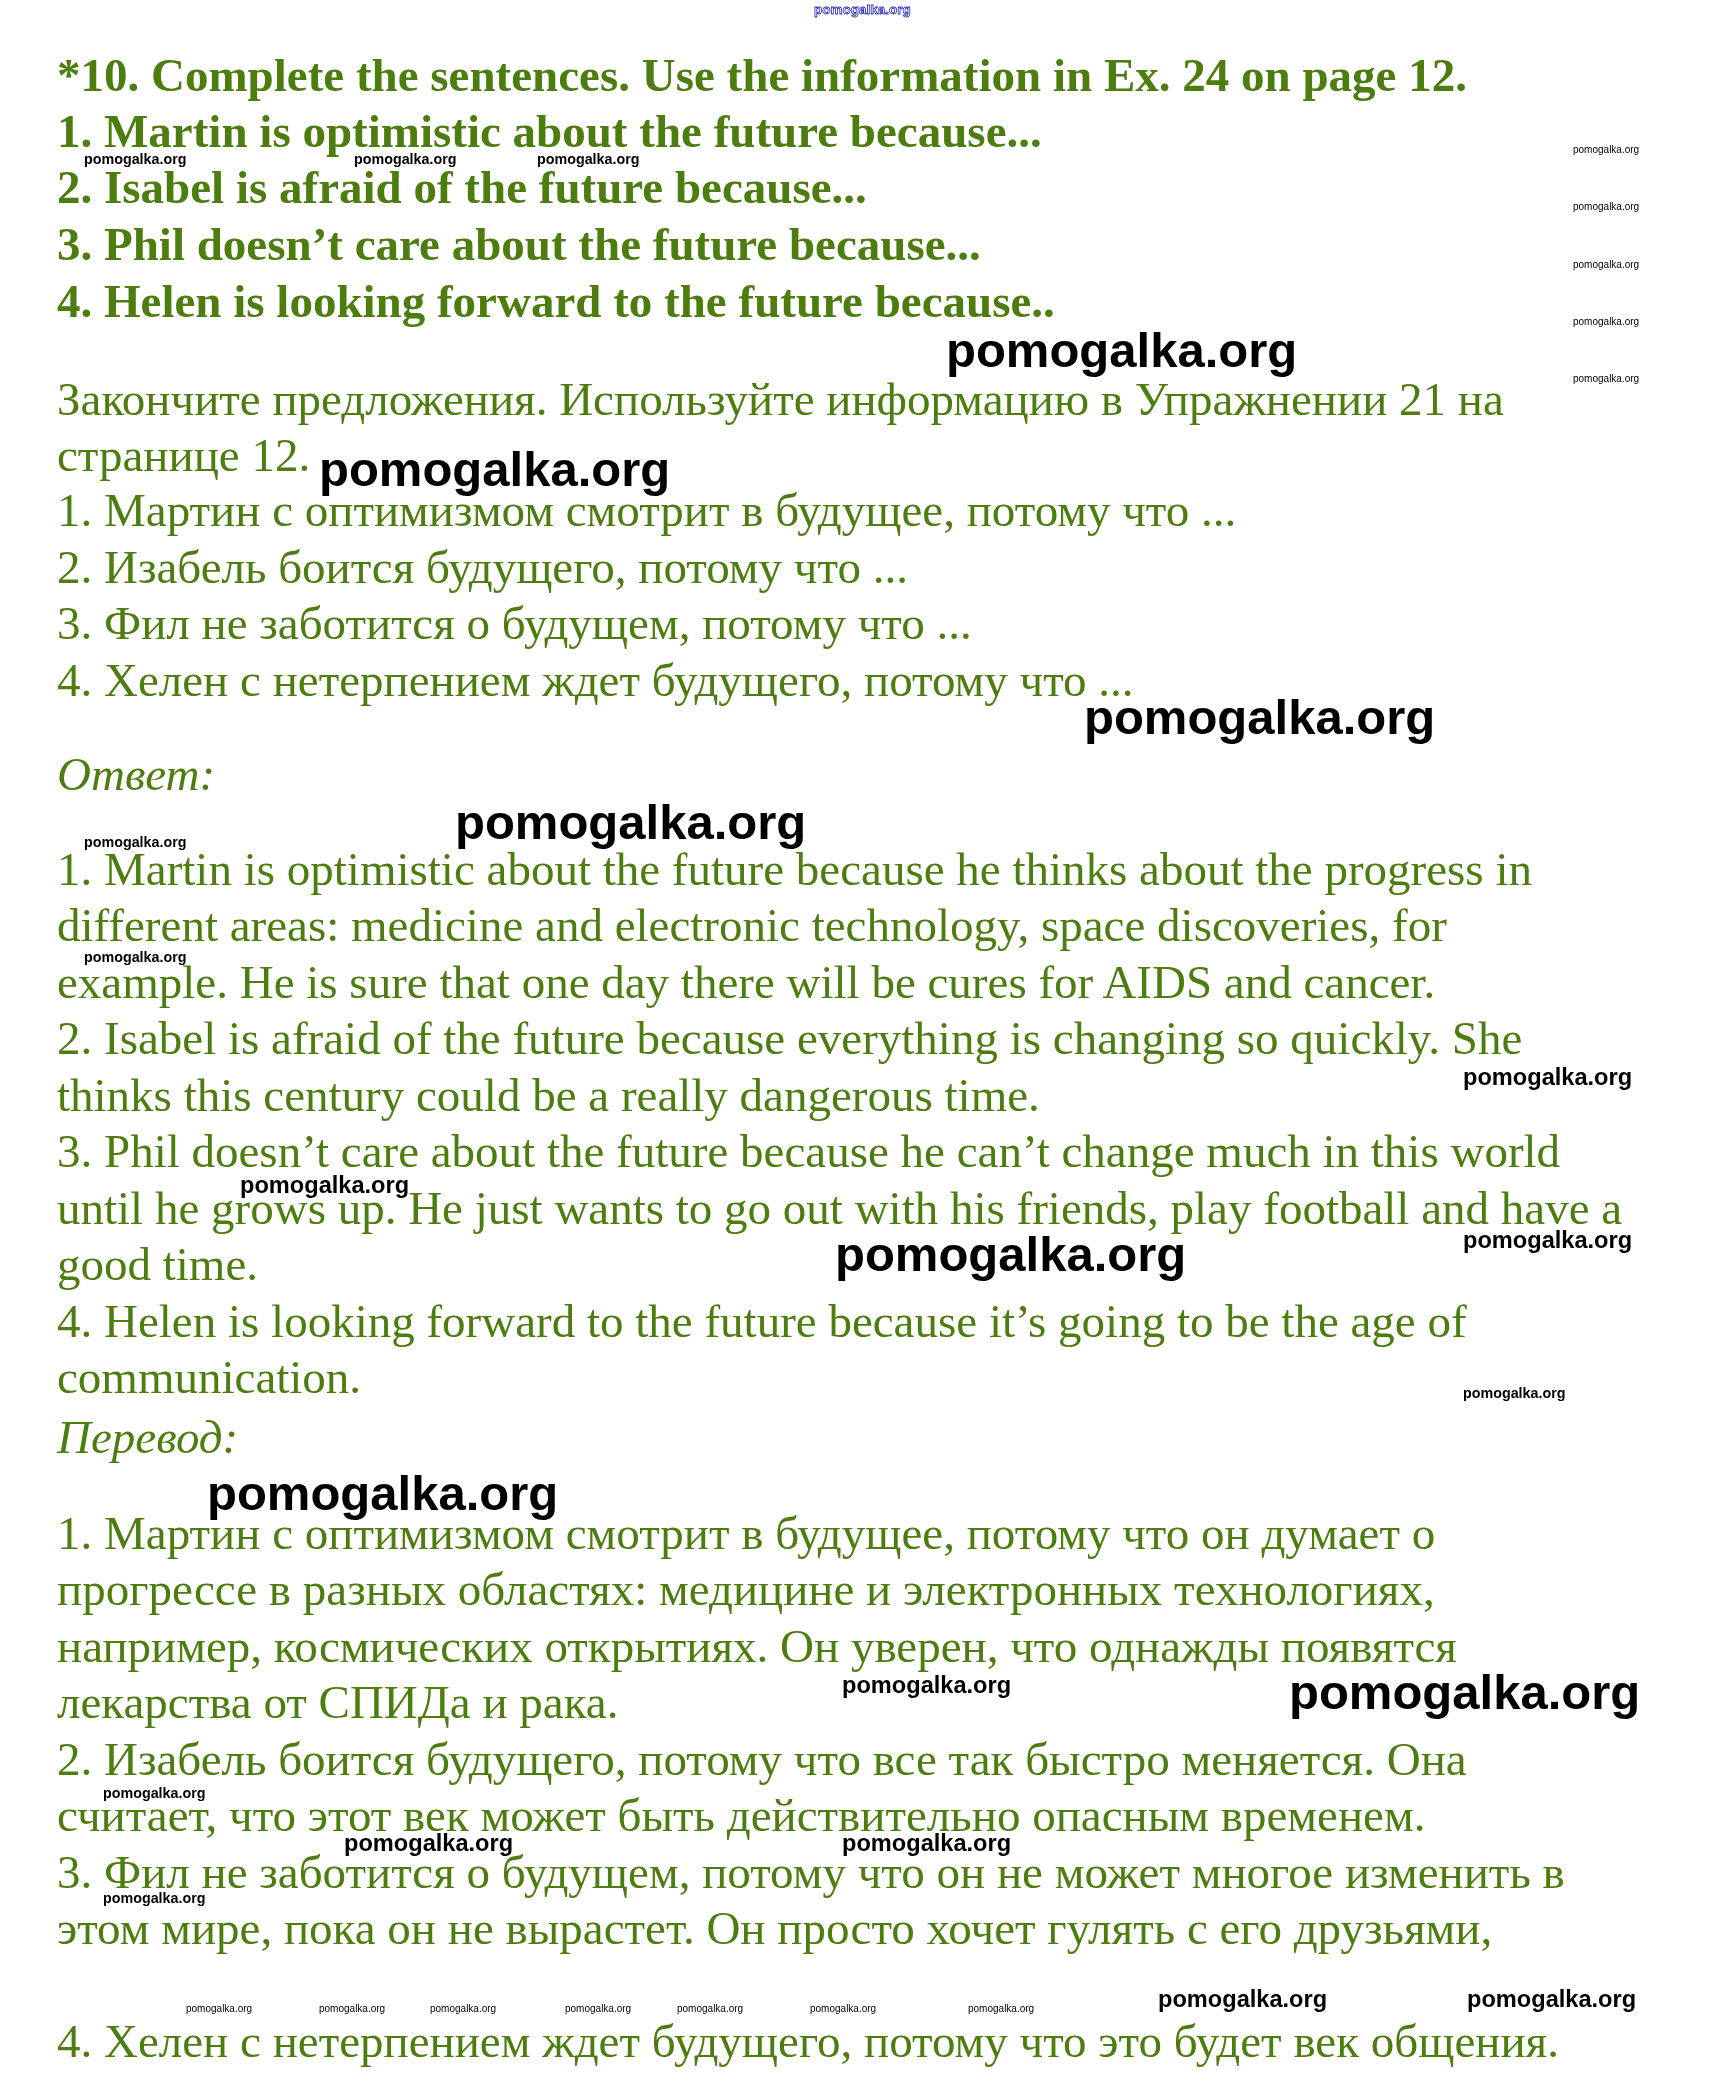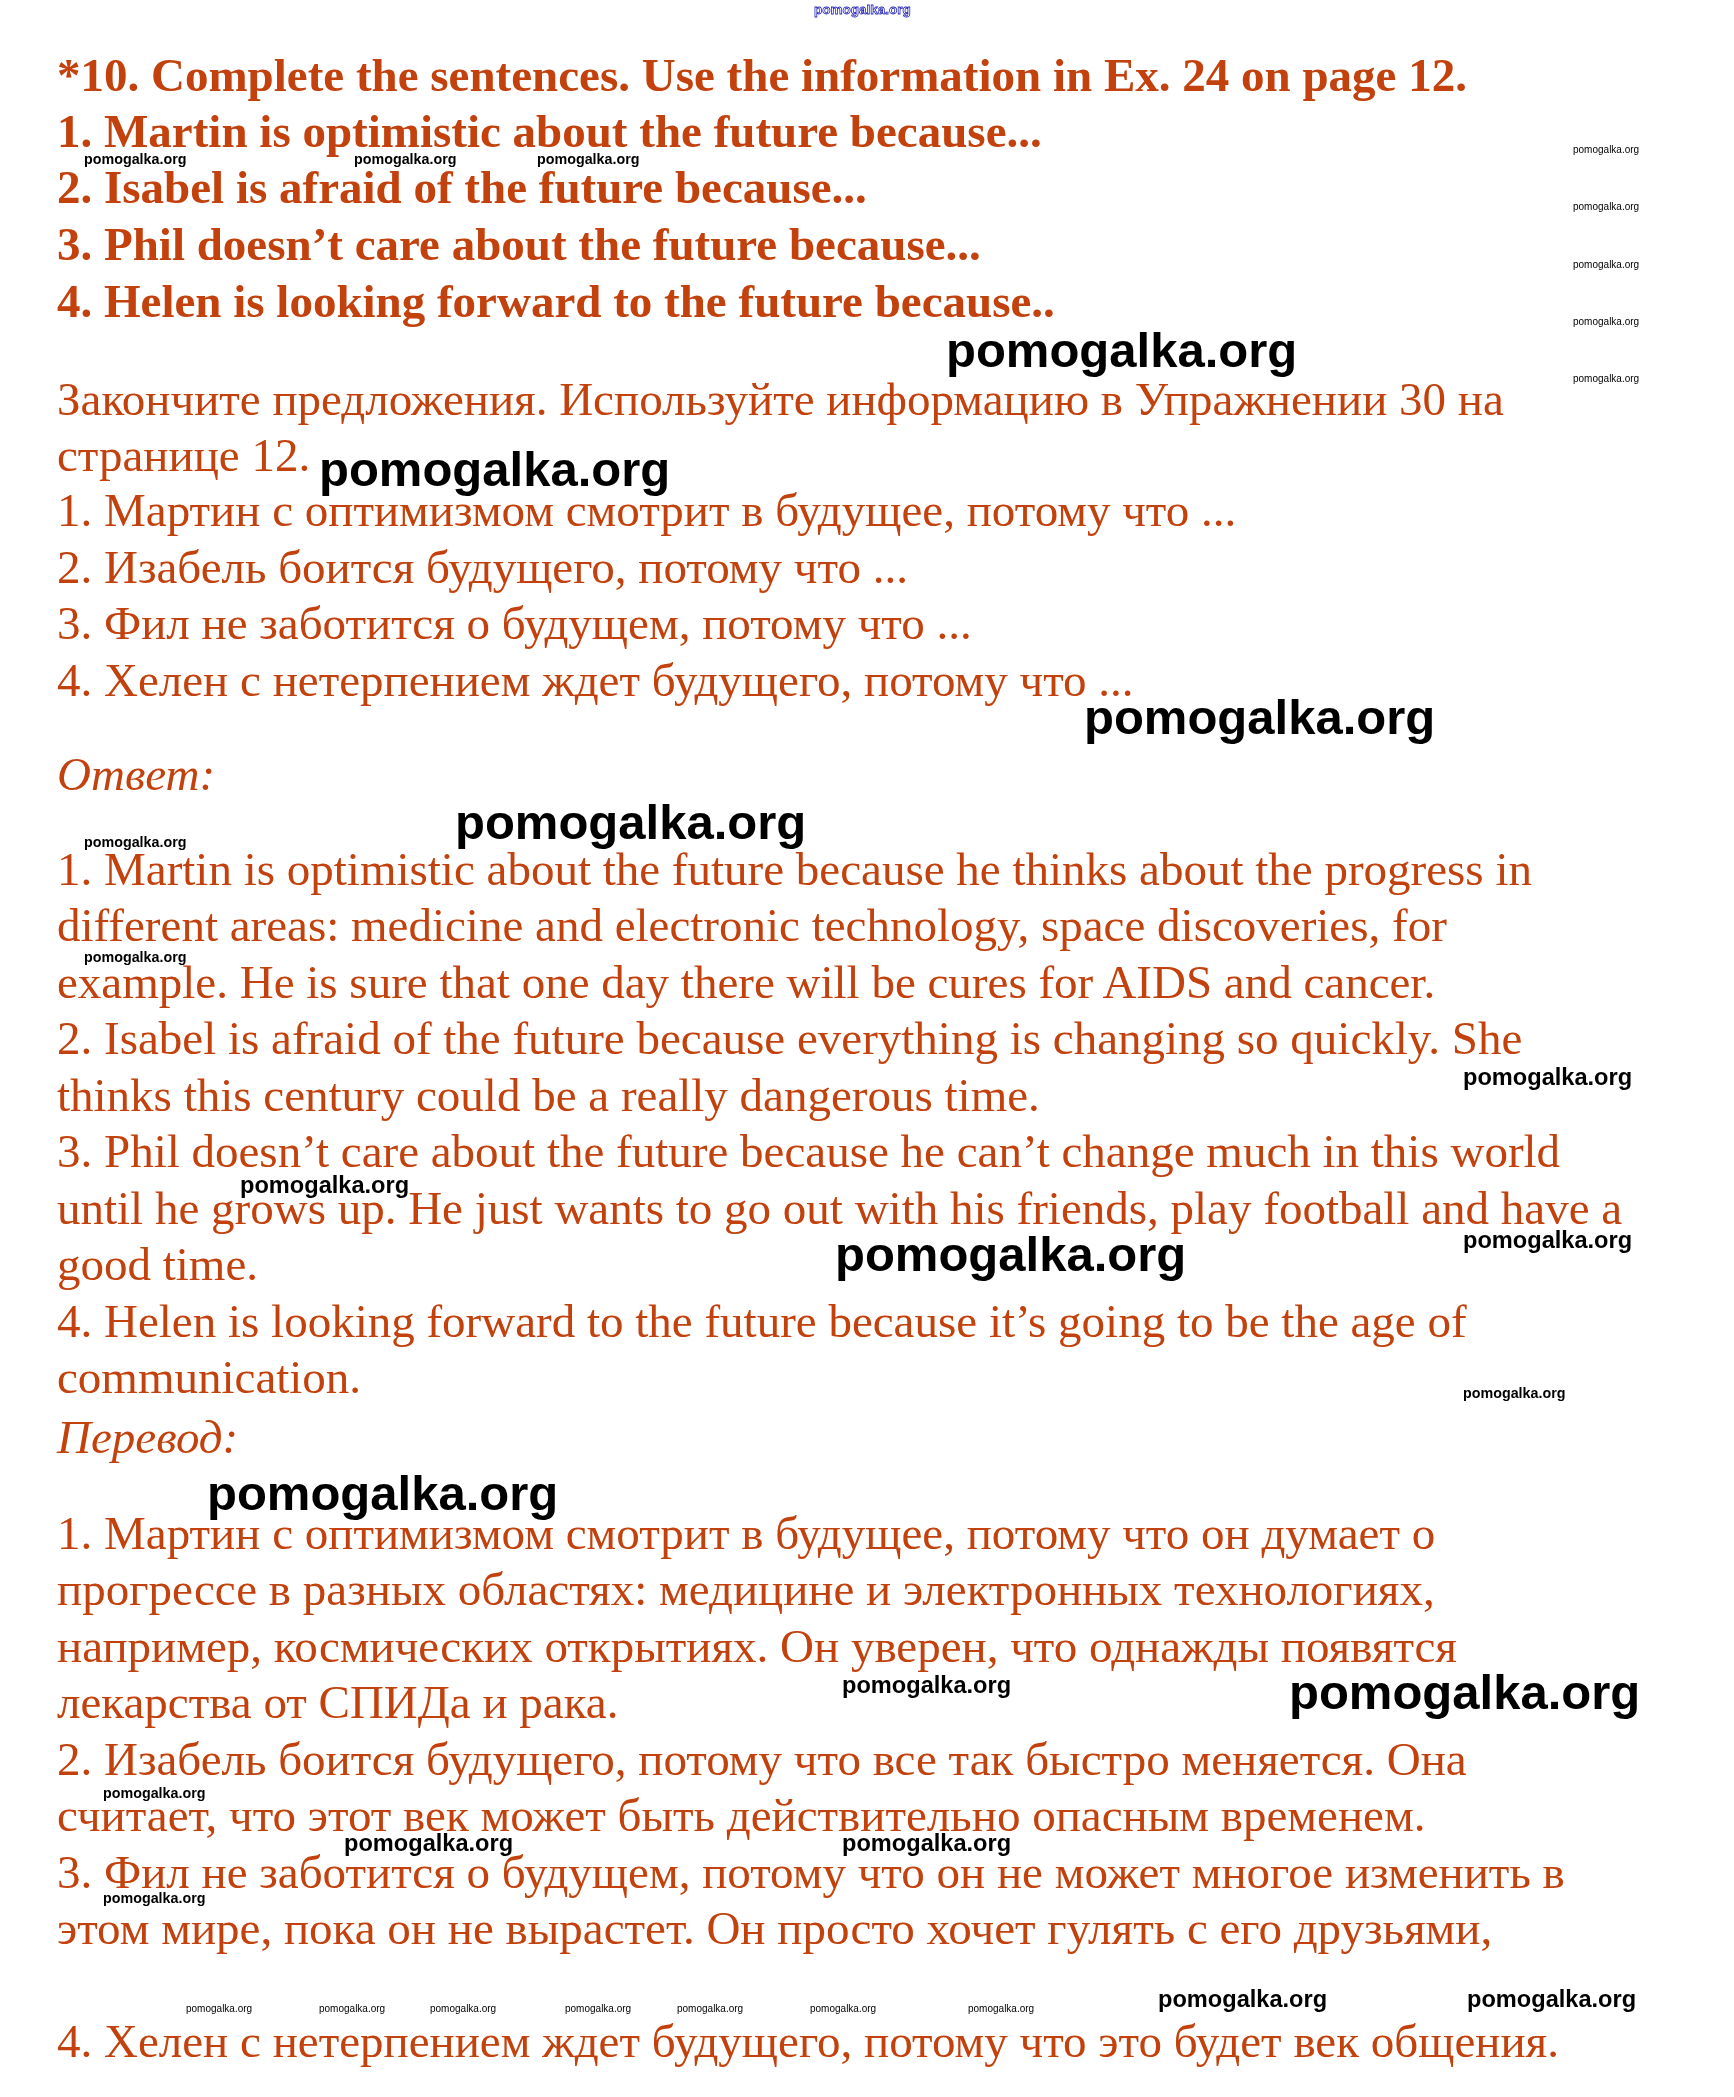--- a/index.html
+++ b/index.html
@@ -1,18 +1,18 @@
 <!DOCTYPE html>
 <html style="font-size:13.5px"><head>
 <meta charset="utf-8">
 <style>
   html, body { margin: 0; padding: 0; background: #ffffff; }
   body { width: 1735px; height: 2097px; position: relative; overflow: hidden; }
   .page { position: absolute; left: 0; top: 0; width: 1735px; height: 1512px; background: #fff; }
-  .line { position: absolute; left: 57px; white-space: nowrap; color: #c2410c;
+  .line { position: absolute; left: 57px; white-space: nowrap; color: #4d7c0f;
           font-family: "Liberation Serif", "DejaVu Serif", serif; font-size: 47px; line-height: 1; }
   .bold { font-weight: bold; }
   .italic { font-style: italic; }
   .wm { position: absolute; white-space: nowrap; color: #000;
         font-family: "Liberation Sans", "DejaVu Sans", sans-serif; line-height: 1; }
   .wm-big { font-size: 49px; font-weight: bold; }
   .wm-mid { font-size: 23.6px; font-weight: bold; }
   .wm-small { font-size: 14.3px; font-weight: bold; }
   .wm-tiny { font-size: 10px; }
   .wm-head { font-size: 13.5px; color: #fff; -webkit-text-stroke: 0.8px #2a2ab8; font-weight: bold; }
@@ -23,21 +23,21 @@
 <div class="page">
 
   <div class="wm wm-head" style="left:814px; top:2.5px;">pomogalka.org</div>
 
   <div class="line bold" style="top:52px;">*10. Complete the sentences. Use the information in Ex. 24 on page 12.</div>
   <div class="line bold" style="top:108px;">1. Martin is optimistic about the future because...</div>
   <div class="line bold" style="top:164px;">2. Isabel is afraid of the future because...</div>
   <div class="line bold" style="top:221px;">3. Phil doesn’t care about the future because...</div>
   <div class="line bold" style="top:278px;">4. Helen is looking forward to the future because..</div>
 
-  <div class="line" style="top:376px;">Закончите предложения. Используйте информацию в Упражнении 30 на</div>
+  <div class="line" style="top:376px;">Закончите предложения. Используйте информацию в Упражнении 21 на</div>
   <div class="line" style="top:432px;">странице 12.</div>
   <div class="line" style="top:487px;">1. Мартин с оптимизмом смотрит в будущее, потому что ...</div>
   <div class="line" style="top:544px;">2. Изабель боится будущего, потому что ...</div>
   <div class="line" style="top:600px;">3. Фил не заботится о будущем, потому что ...</div>
   <div class="line" style="top:657px;">4. Хелен с нетерпением ждет будущего, потому что ...</div>
 
   <div class="line italic" style="top:751px;">Ответ:</div>
   <div class="line" style="top:846px;">1. Martin is optimistic about the future because he thinks about the progress in</div>
   <div class="line" style="top:902px;">different areas: medicine and electronic technology, space discoveries, for</div>
   <div class="line" style="top:959px;">example. He is sure that one day there will be cures for AIDS and cancer.</div>

